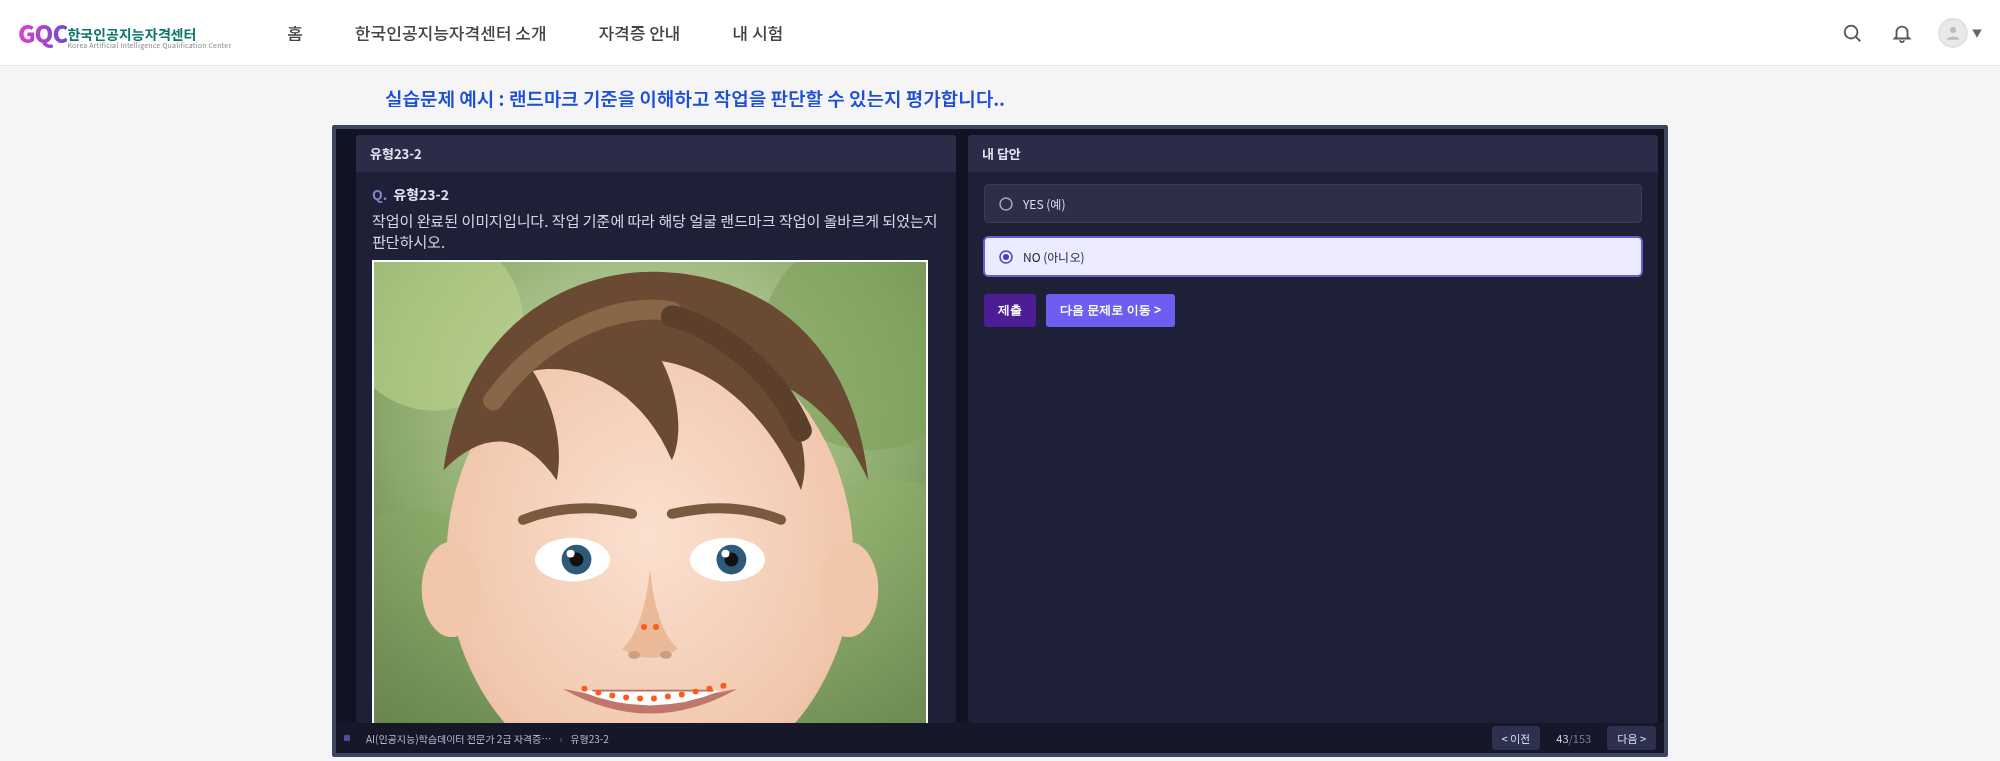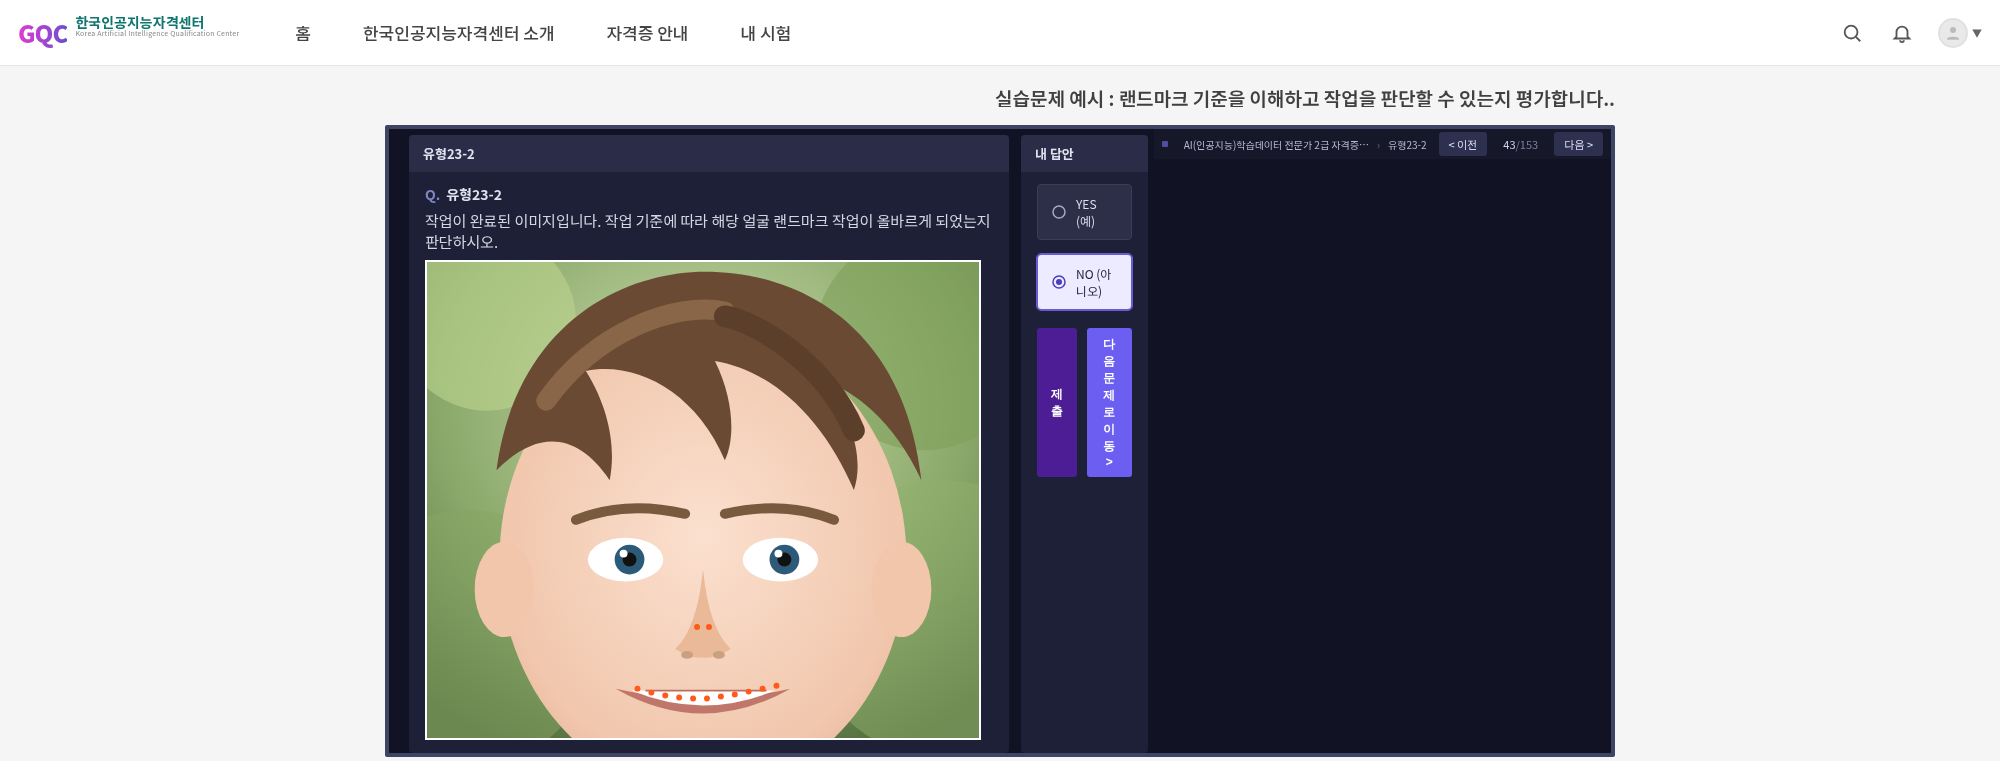--- a/index.html
+++ b/index.html
@@ -16,22 +16,21 @@
   .topbar {
     display: flex;
     align-items: center;
     background: #fff;
     height: 66px;
     border-bottom: 1px solid #e5e5e5;
     padding: 0 18px;
   }
   .logo-wrap {
     display: flex;
-    align-items: flex-start;
-    gap: 8px;
+    align-items: flex-end;
     margin-right: 30px;
   }
   .logo-mark {
     font-weight: 900;
     font-size: 24px;
     background: linear-gradient(90deg,#e03bd0,#6d4ed0);
     -webkit-background-clip: text;
     background-clip: text;
     color: transparent;
     letter-spacing: -1px;
@@ -114,35 +113,34 @@
   
   .content {
     padding-top: 18px;
     display: flex;
     flex-direction: column;
     align-items: center;
   }
   .page-title {
     font-size: 19px;
     font-weight: 600;
-    color: #404040;
+    color: #1d4ed8;
     width: 1230px;
     margin: 0 auto 14px auto;
-    text-align: right;
   }
 
   
   .exam-shell {
-    width: 1230px;
+    width: 1336px;
     height: 632px;
     background: #111224;
     border: 4px solid #3e4463;
     border-radius: 2px;
     display: flex;
-    flex-direction: row;
+    flex-direction: column;
     overflow: hidden;
   }
 
   .exam-body {
     display: flex;
     flex: 1;
     min-height: 0;
     gap: 12px;
     padding: 6px 6px 0 6px;
   }

